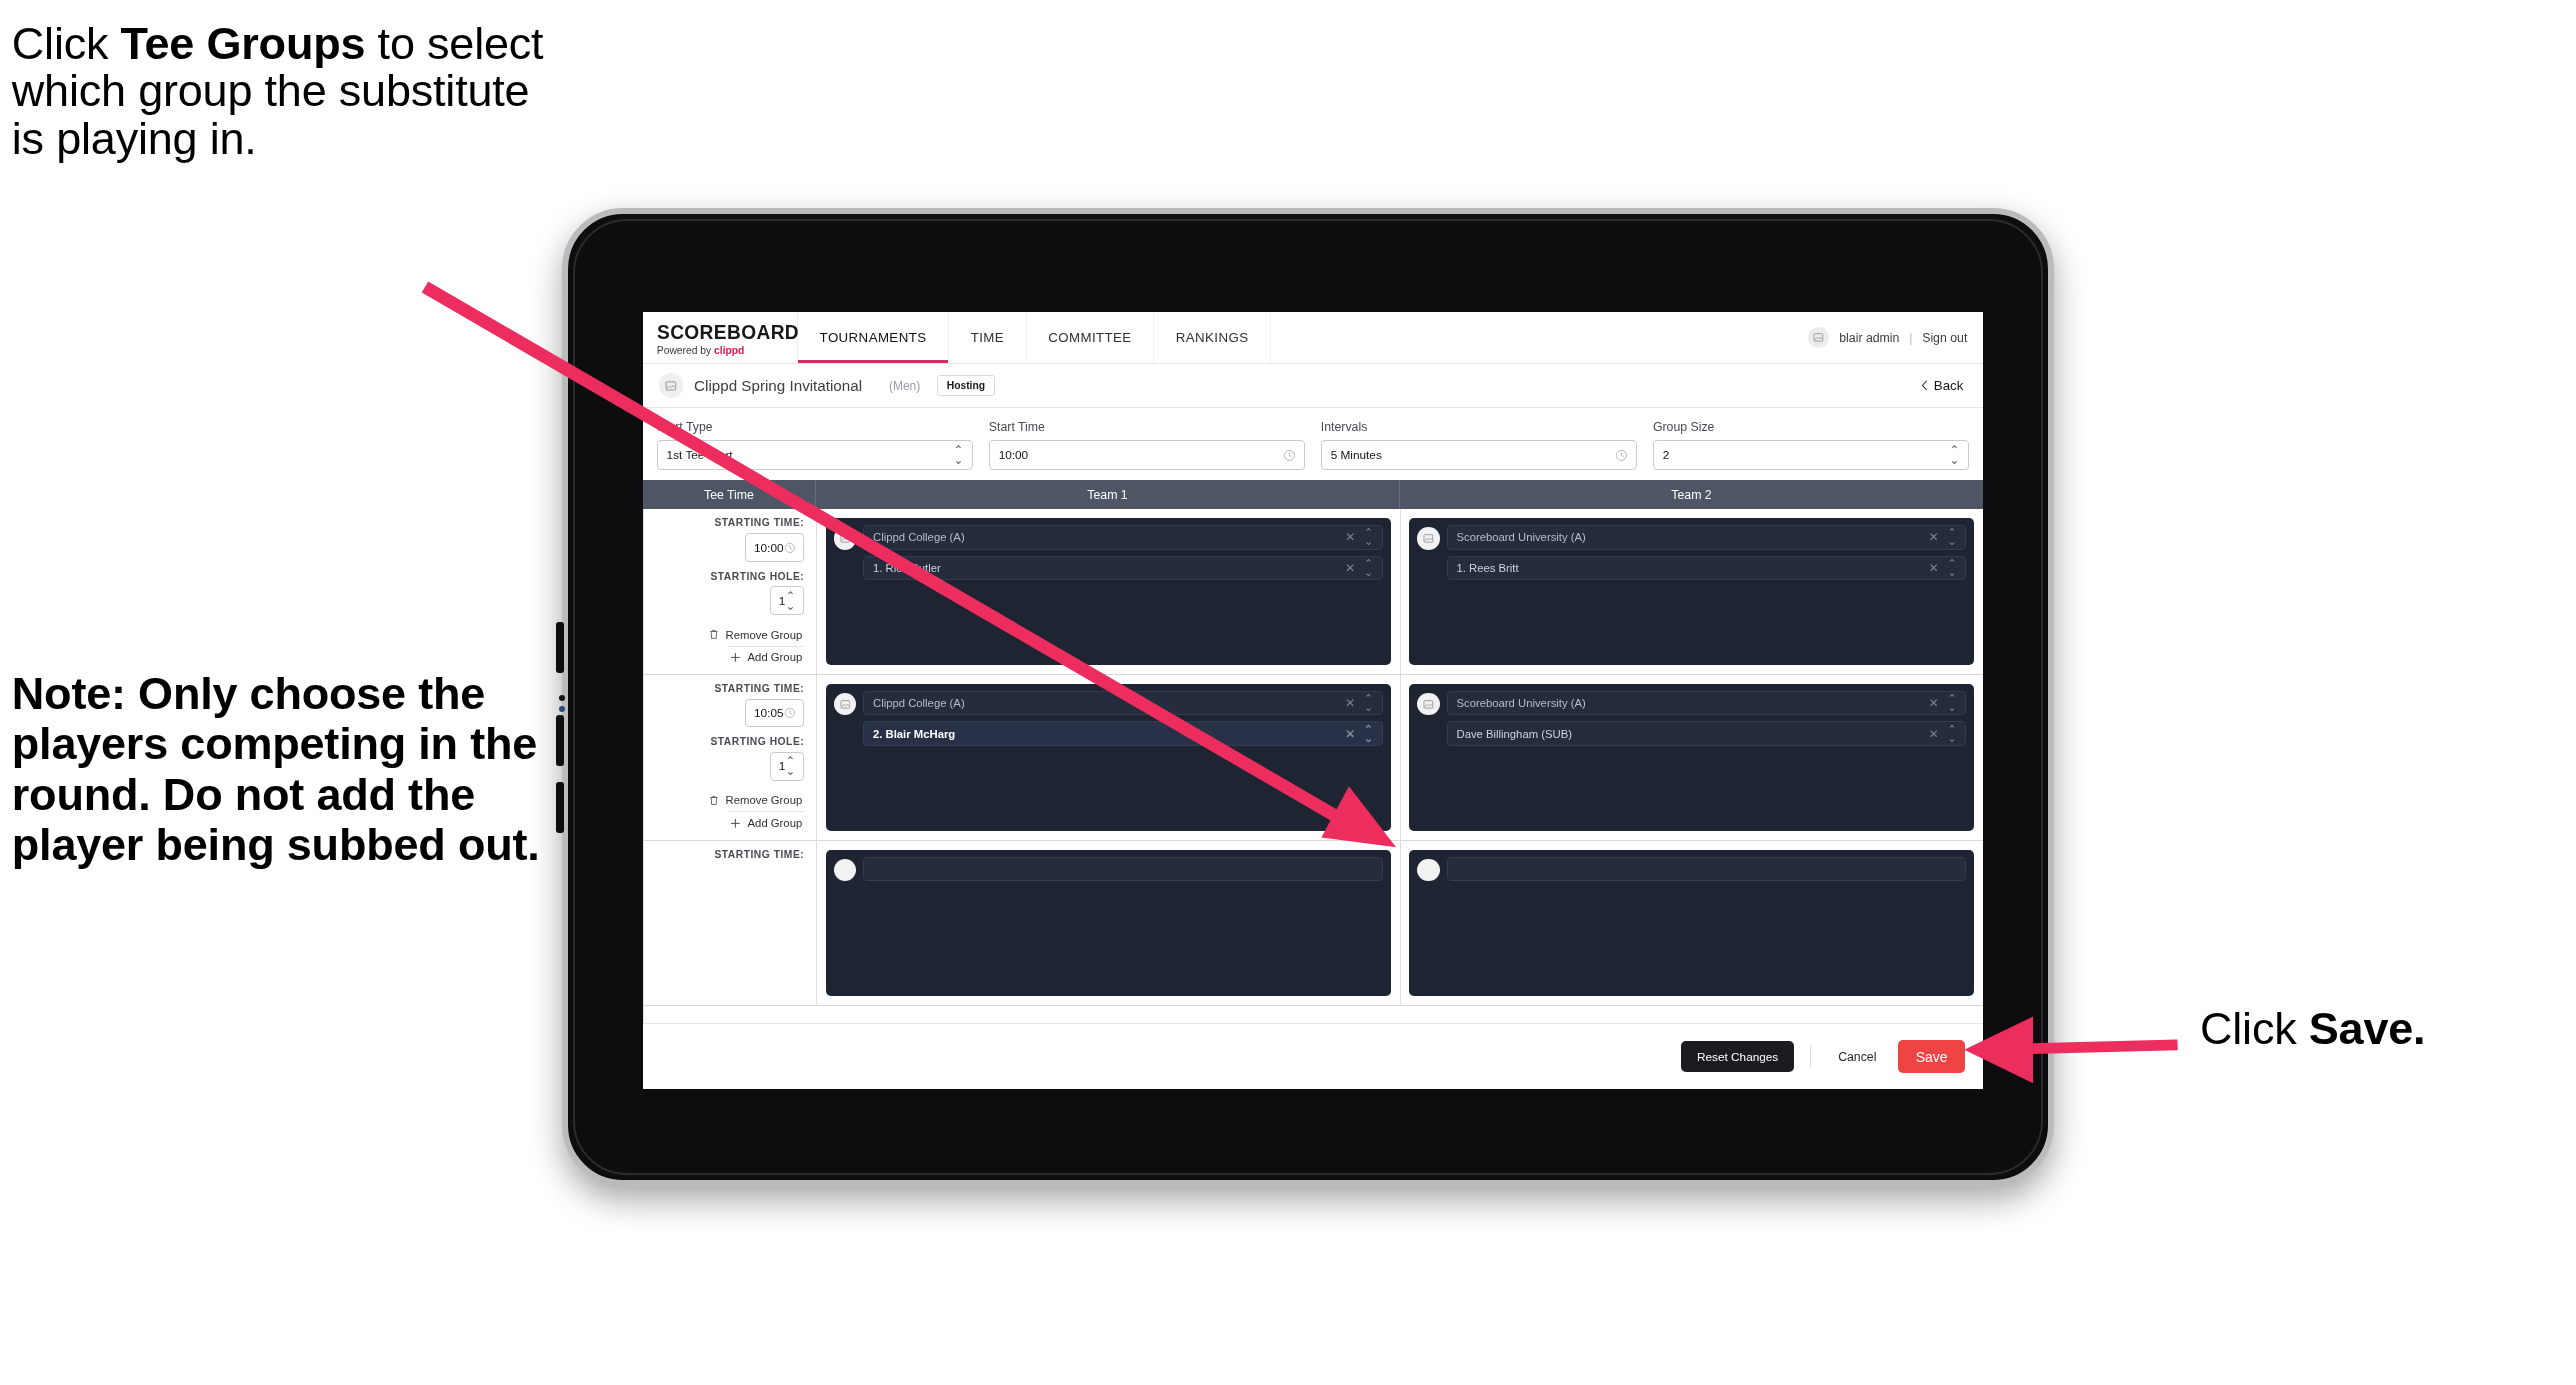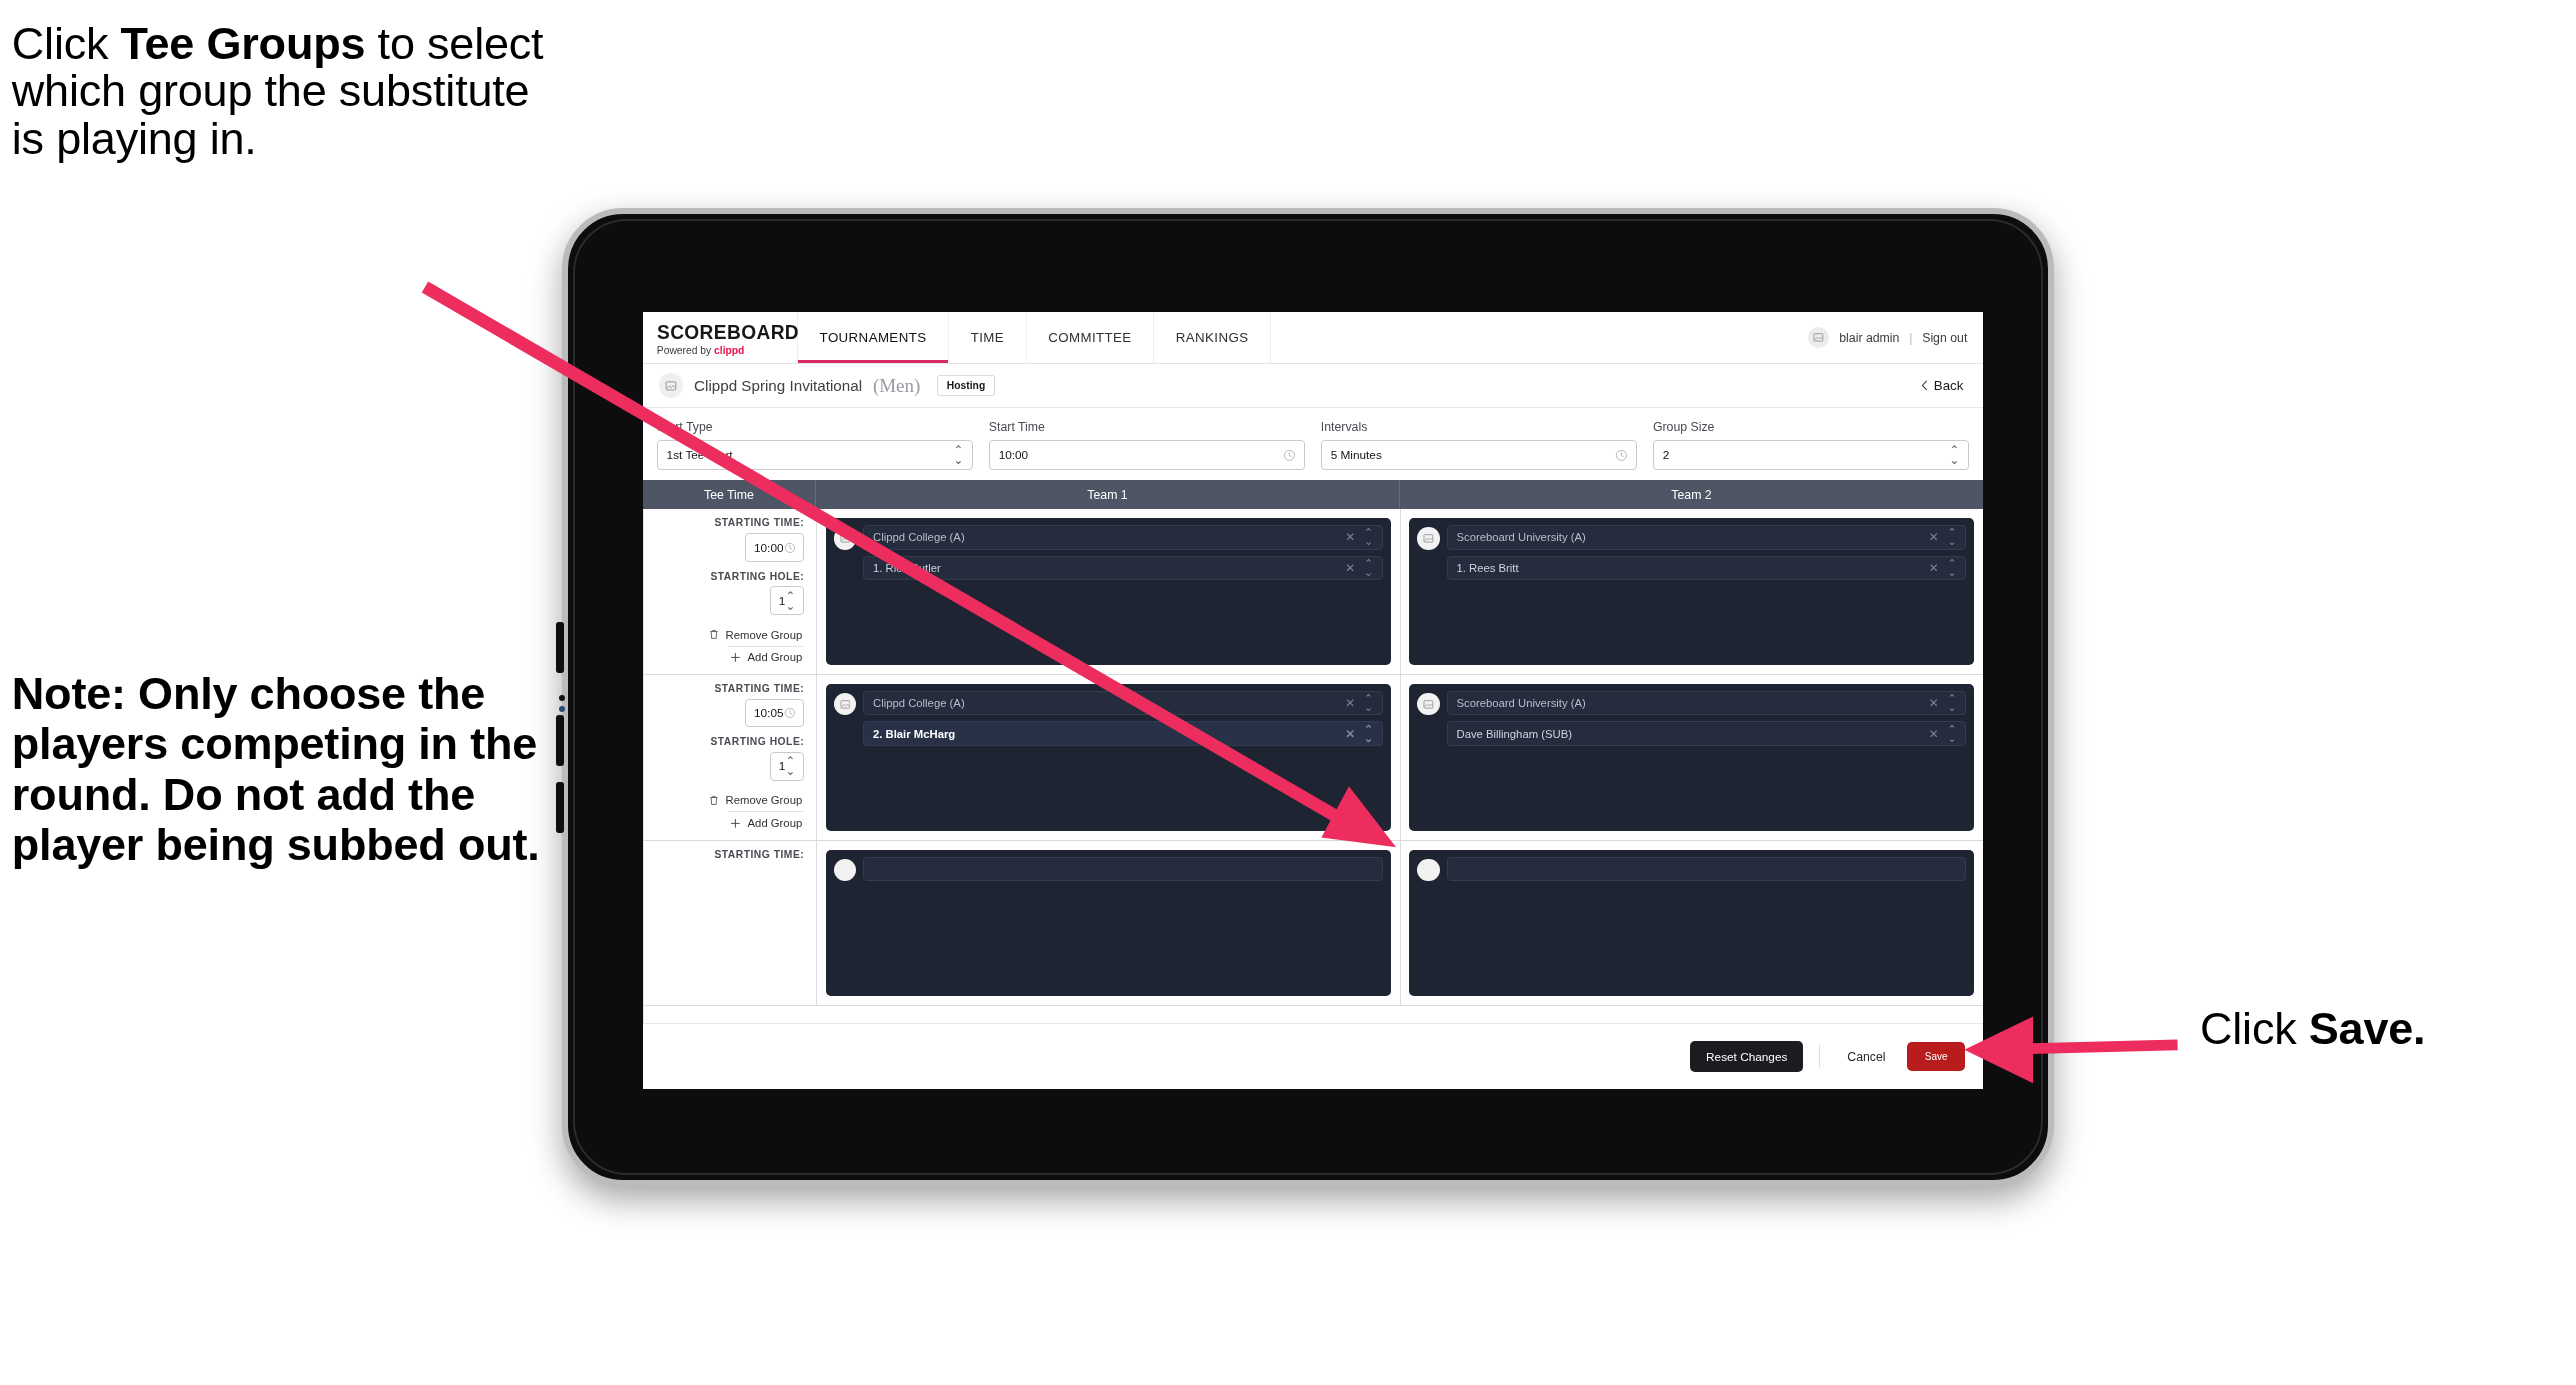--- a/index.html
+++ b/index.html
@@ -85,21 +85,21 @@
                display:flex; align-items:center; justify-content:center; }
   .nav-right .sep { color:#b9b9bd; }
   .signout { cursor:pointer; }
 
   
   .crumb { height: 44px; display:flex; align-items:center; padding: 0 15.7px;
            border-bottom:1px solid #e7e7ea; gap:10.8px; flex:none; }
   .crumb-icon { width:24.6px; height:24.6px; border-radius:50%; background:#efeff0;
                 display:flex; align-items:center; justify-content:center; }
   .crumb-title { font-size:15.2px; color:#404040; }
-  .crumb-gender { font-size:19px; color:#9a9aa2; margin-left:0;font-family:Liberation Serif, serif; }
+  .crumb-gender { font-size:12px; color:#9a9aa2; margin-left:16px; }
   .badge-host { border:1px solid #d9d9de; border-radius:2.9px; font-size:10.3px;
                 font-weight:700; padding:3.9px 8.8px; color:#17171b; margin-left:5.9px; }
   .crumb-back { margin-left:auto; display:flex; align-items:center; gap:5.9px;
                 font-size:13.3px; color:#16161a; cursor:pointer; padding-right:3.9px; }
 
   
   .formrow { display:flex; padding: 11.8px 13.8px 9.8px 13.8px; gap:15.7px; flex:none; }
   .field { flex:1; }
   .field-label { font-size:12.3px; color:#4a4a52; margin-bottom:5.9px; }
   .field-box { height:30.5px; border:1px solid #c9c9d0; border-radius:3.9px; background:#fff;
@@ -148,21 +148,21 @@
   .prow .ud { color:#7f8795; font-size:10.8px; line-height:.85; text-align:center; }
 
   
   .footer { height:66px; background:#fff; border-top:1px solid #e7e7ea; display:flex;
             align-items:center; justify-content:flex-end; gap:0; padding-right:17.7px;
             flex:none; }
   .btn-reset { background:#1c1c20; color:#fff; font-size:11.8px; border-radius:4.9px;
                padding:8.8px 15.7px; cursor:pointer; }
   .vdiv { width:1px; height:23.6px; background:#dcdce1; margin:0 15.7px; }
   .btn-cancel { font-size:12.3px; color:#26262c; cursor:pointer; padding:8.8px 11.8px; }
-  .btn-save { background:#b91c1c; color:#fff; font-size:10px; border-radius:4.9px;
+  .btn-save { background:#ef4444; color:#fff; font-size:14px; border-radius:4.9px;
               padding:8.8px 17.7px; margin-left:9.8px; cursor:pointer; font-weight:500; }
 </style>
 </head>
 <body>
 
 <div id="stage">
 
   <div class="anno" id="anno-tee">
     <span>Click </span><b>Tee Groups</b><span> to select which group the substitute is playing in.</span>
   </div>

